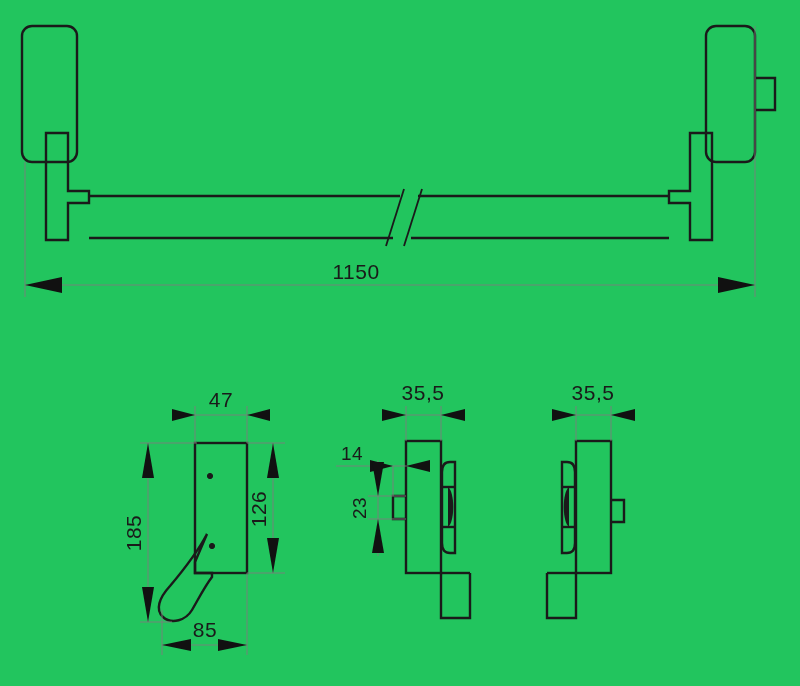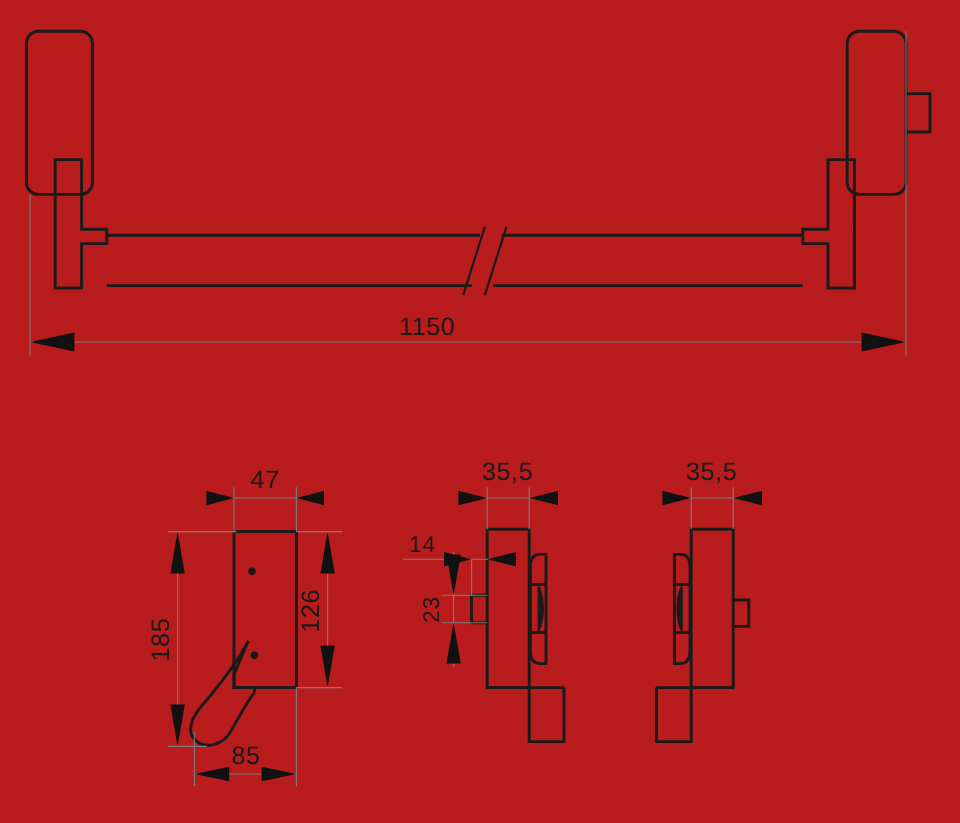--- a/index.html
+++ b/index.html
@@ -10,21 +10,21 @@
   body {
     width: 800px;
     height: 686px;
     font-family: "Liberation Sans", sans-serif;
     overflow: hidden;
   }
   #drawing-root {
     position: relative;
     width: 800px;
     height: 686px;
-    background: #b91c1c;
+    background: #22c55e;
   }
   svg.tech-drawing {
     display: block;
     width: 800px;
     height: 686px;
   }
   .outline {
     fill: none;
     stroke: #1a1a1a;
     stroke-width: 2.4;

